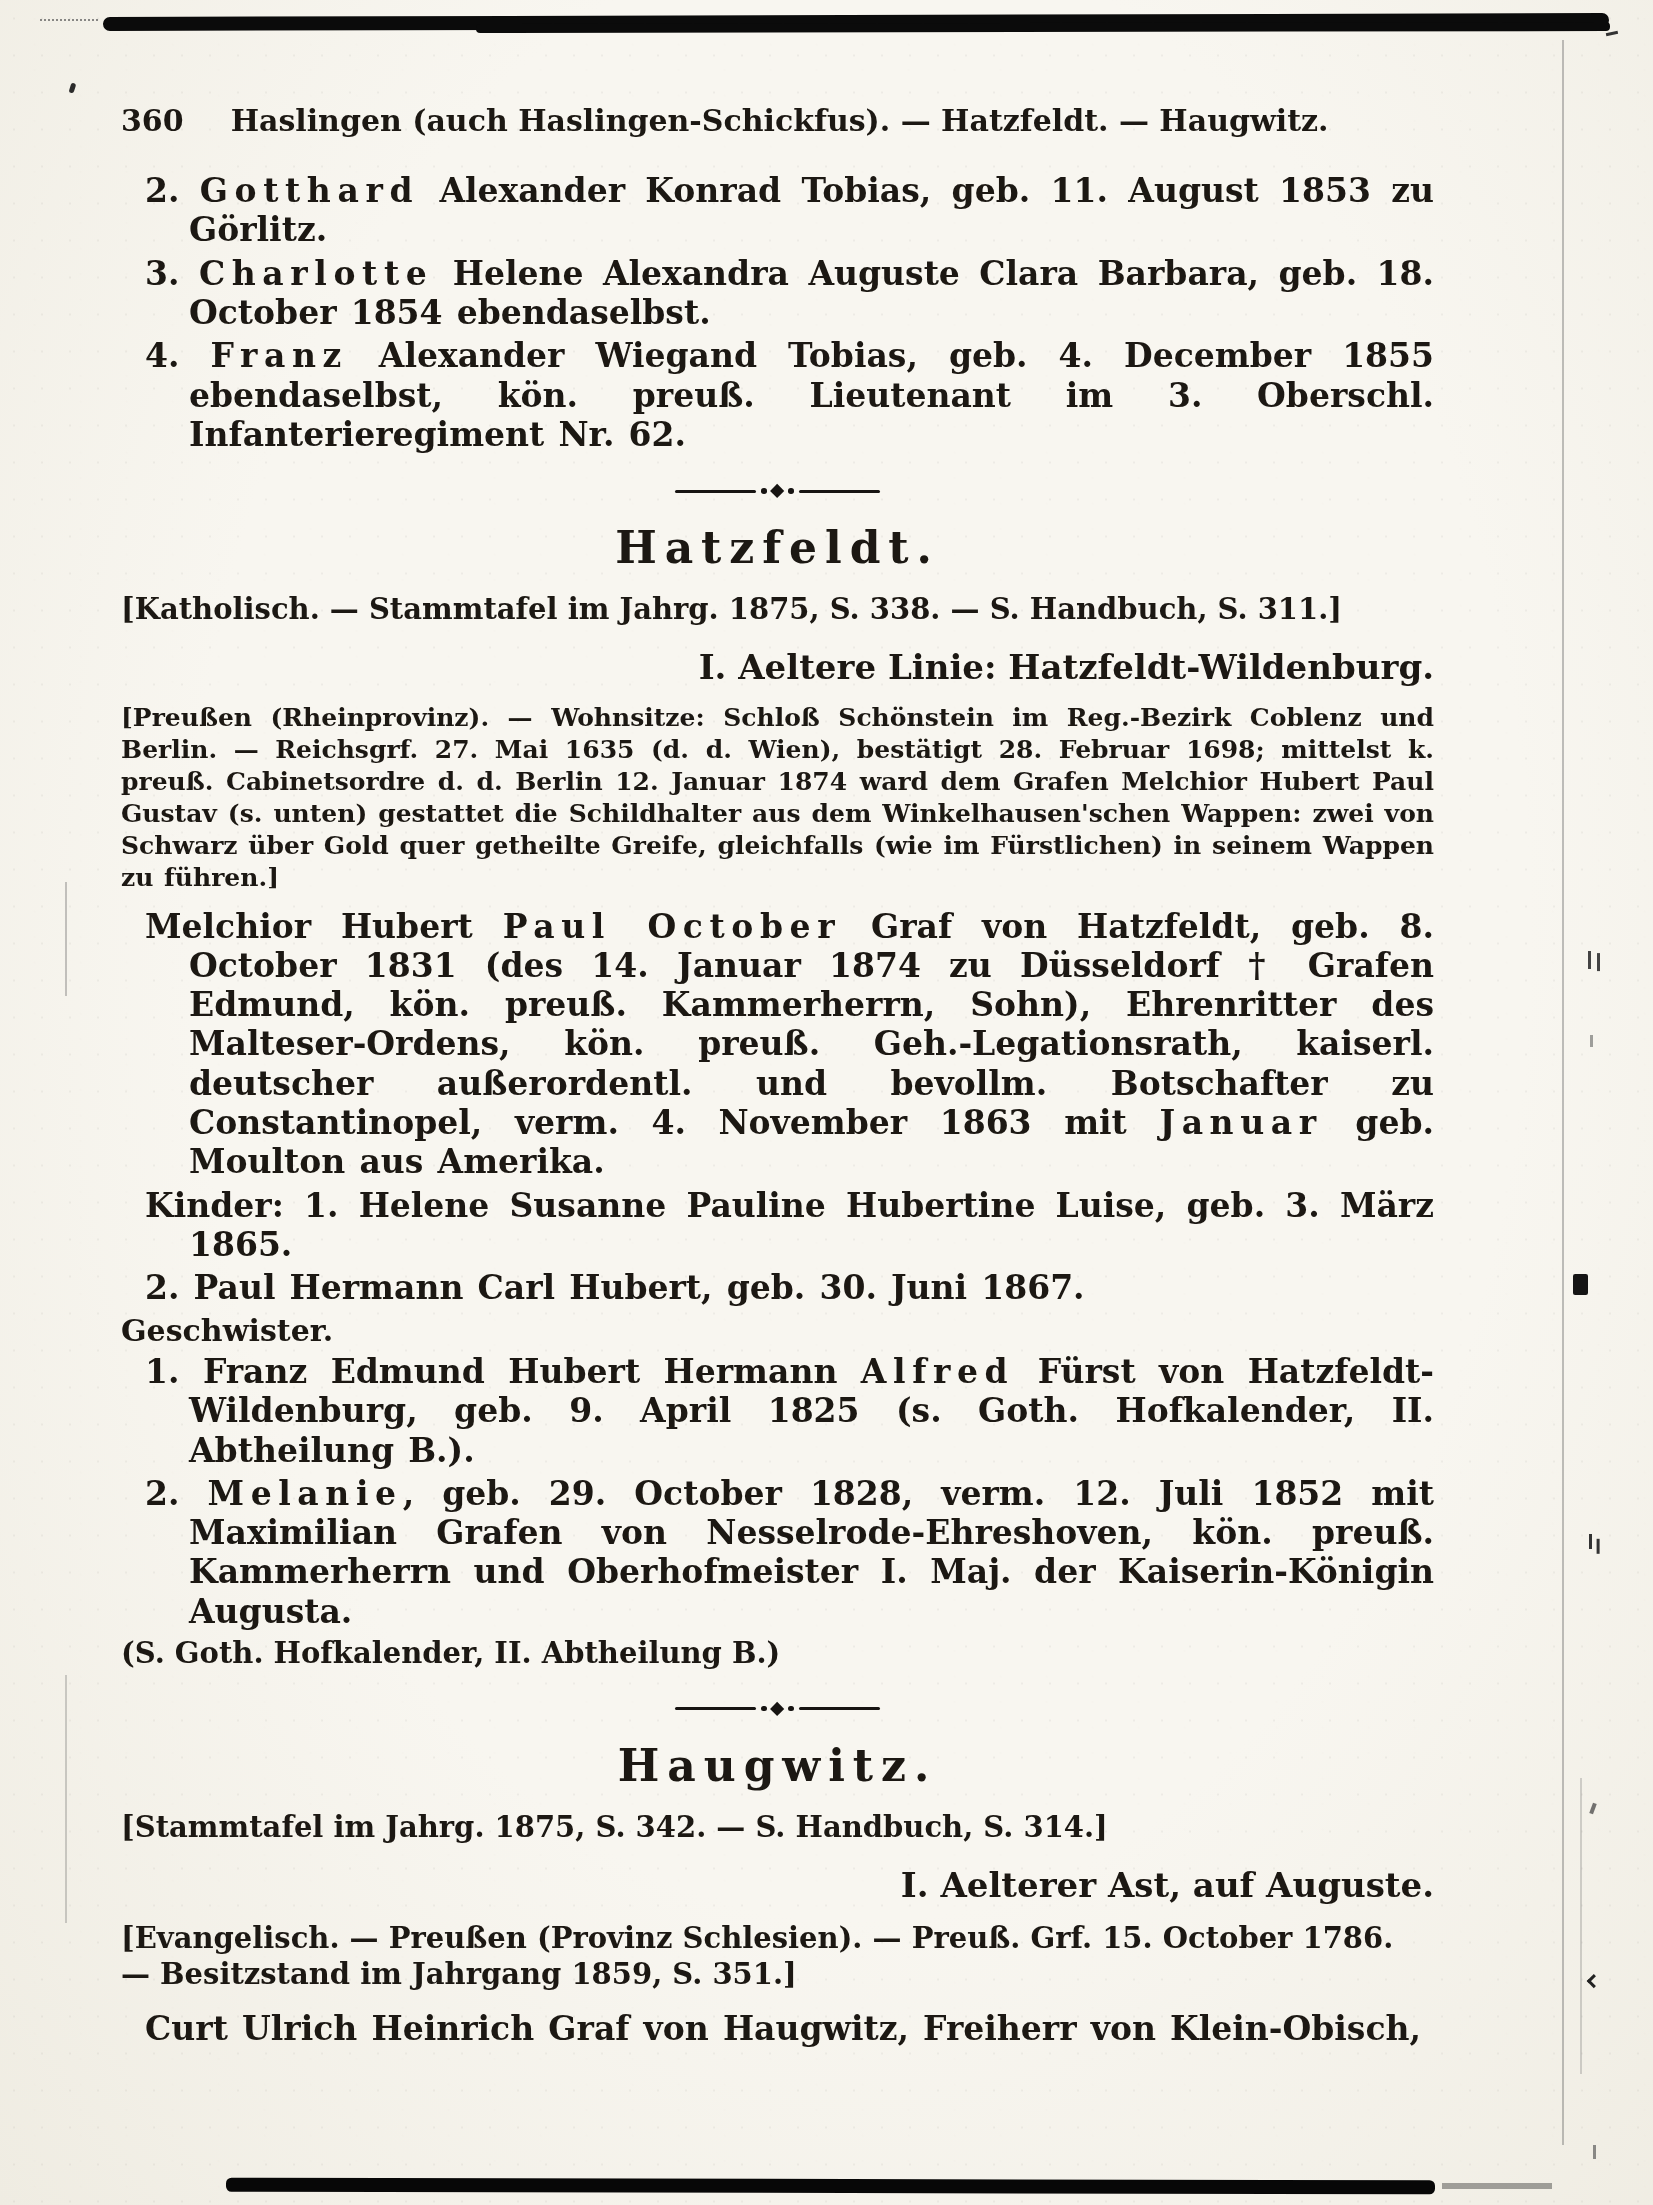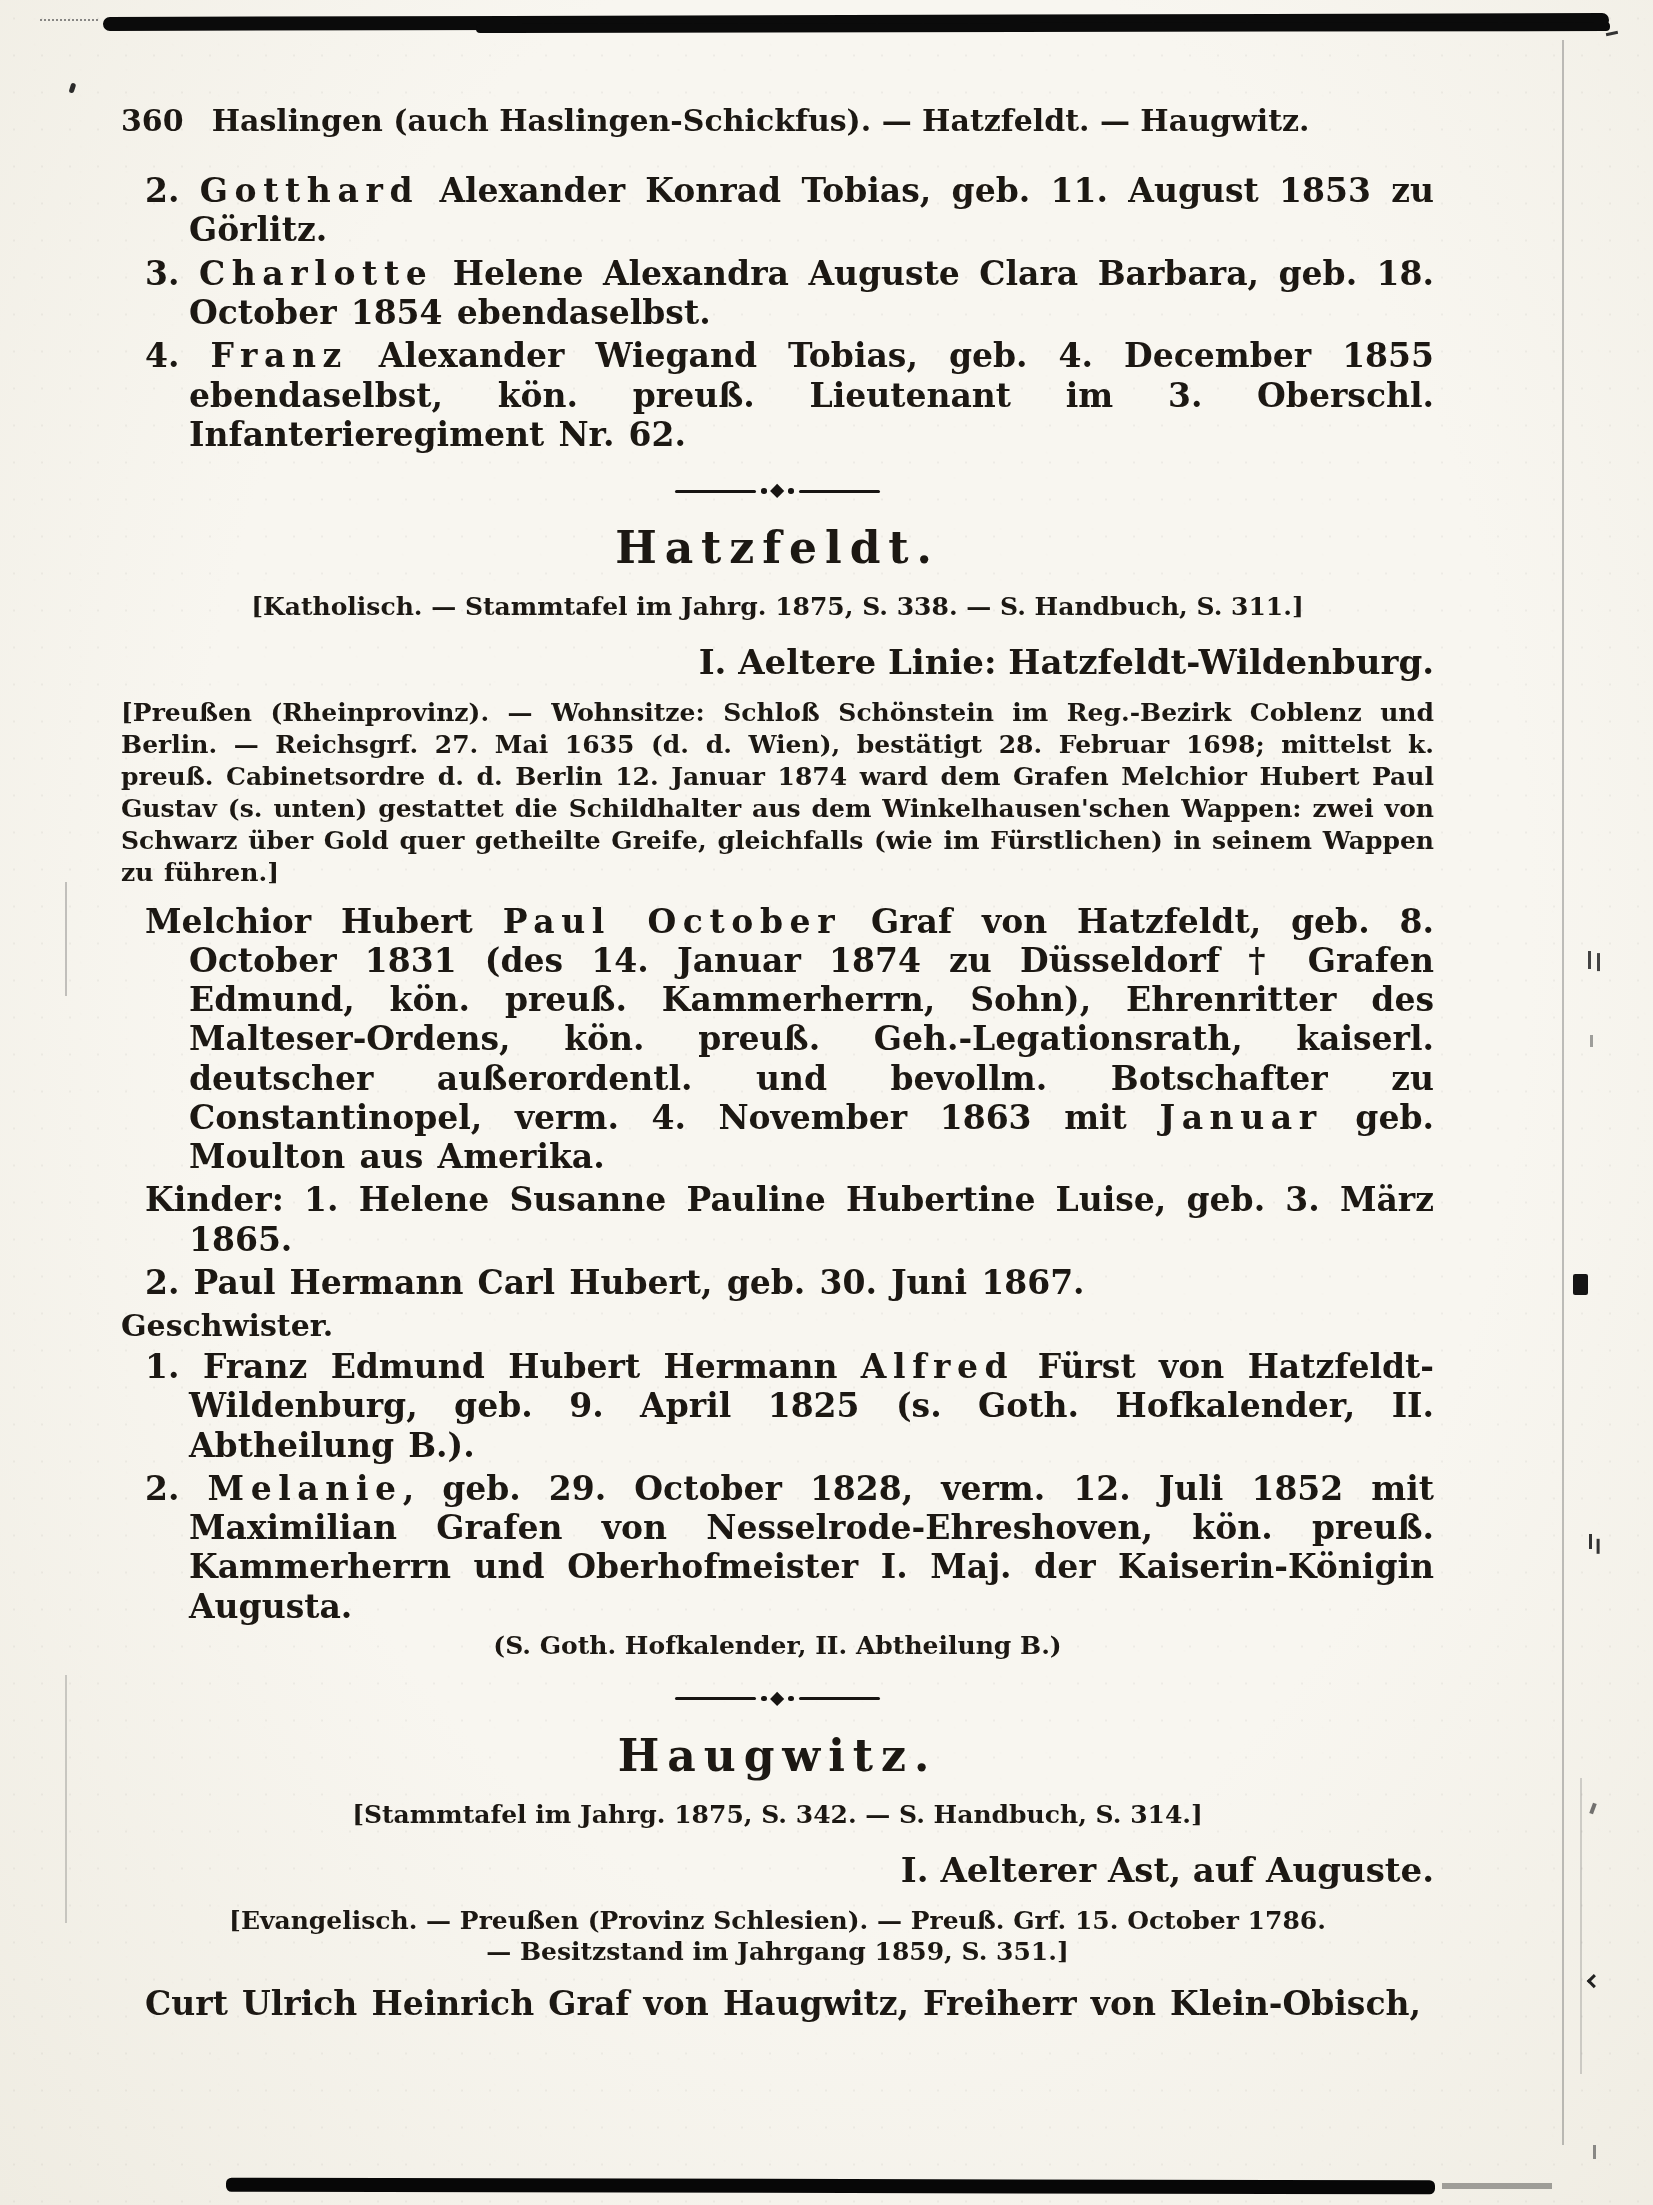--- a/index.html
+++ b/index.html
@@ -15,31 +15,31 @@
     content:""; position:absolute; inset:0; pointer-events:none;
     background-image:
       radial-gradient(rgba(40,35,25,0.05) 0.7px, transparent 1.1px),
       radial-gradient(rgba(40,35,25,0.04) 0.7px, transparent 1.1px);
     background-size: 28px 37px, 46px 25.5px;
     background-position: 0 0, 11.7px 6.2px;
   }
 
   .content { position:absolute; left:121px; top:103px; width:1313px; }
 
-  .running-header { display:flex; gap:28px; font-size:30px; margin-bottom:33px; }
+  .running-header { display:flex; gap:47px; font-size:30px; margin-bottom:33px; }
 
   .body-text { font-size:33px; line-height:1.19; text-align:justify; word-spacing:0.08em; }
   .hang { padding-left:44px; text-indent:-44px;margin-left:24px; }
   .entry { margin-bottom:4.1px; }
   .sperr { letter-spacing:0.2em; }
 
   .family-title { font-size:44px; text-align:center; letter-spacing:0.18em; margin:15px 0 18px; font-weight:bold; }
   .line-heading { font-size:34px; text-align:right; margin:19.3px 0 15px; font-weight:bold; }
   .mt-lg { margin-top:40px; }
-  .center-note { font-size:25px; text-align:center; line-height:1.26; }
+  .center-note { font-size:29px; line-height:1.26; }
   .mb-sm { margin-bottom:16.5px; }
   .block-note { font-size:25px; line-height:1.28; text-align:justify; margin-bottom:12.4px; word-spacing:0.08em; }
   .sub-heading { font-size:30px; text-align:left; margin:5.5px 0 4.1px; font-weight:bold; }
   .head-para { margin-top:2.8px; }
 
   .divider { display:flex; align-items:center; justify-content:center; margin:32px 0 26px; }
   .divider .rule { width:81px; height:3.4px; background:#171412; border-radius:2.1px; }
   .divider .orn-dot { width:5.5px; height:5.5px; background:#171412; border-radius:50%; margin:0 5.5px; }
   .divider .orn-diamond { width:10.3px; height:10.3px; background:#171412; transform:rotate(45deg); }
 

